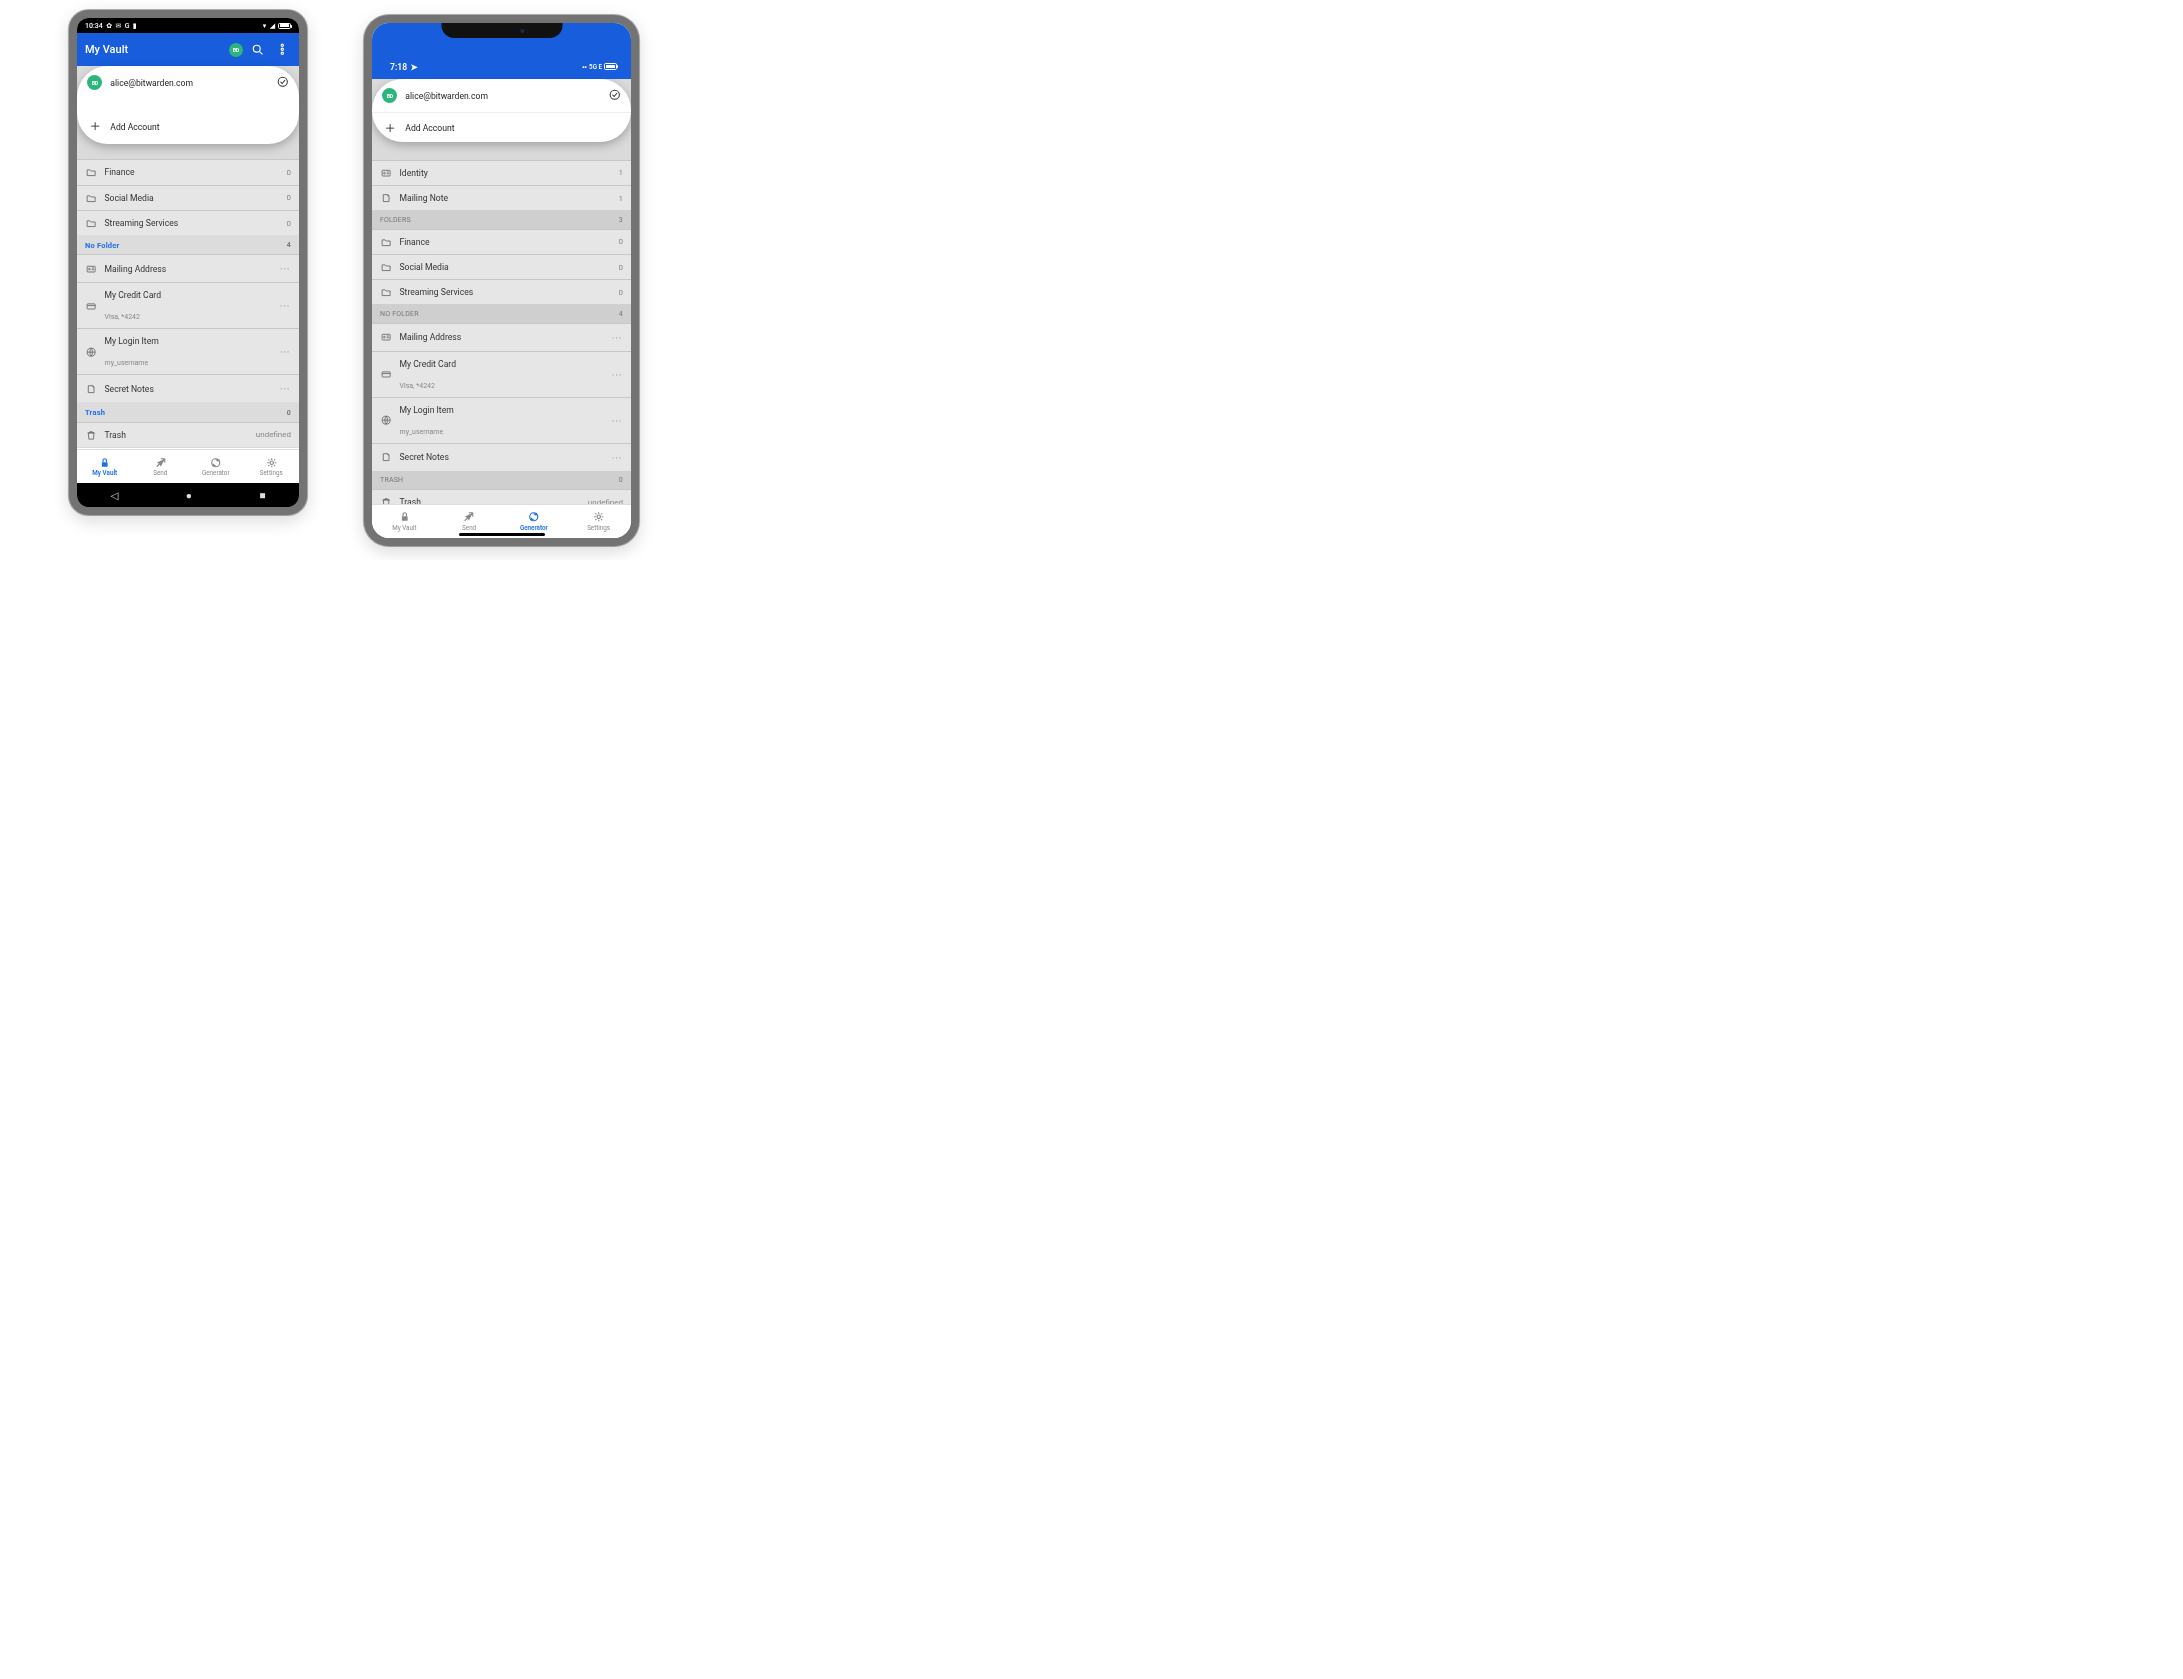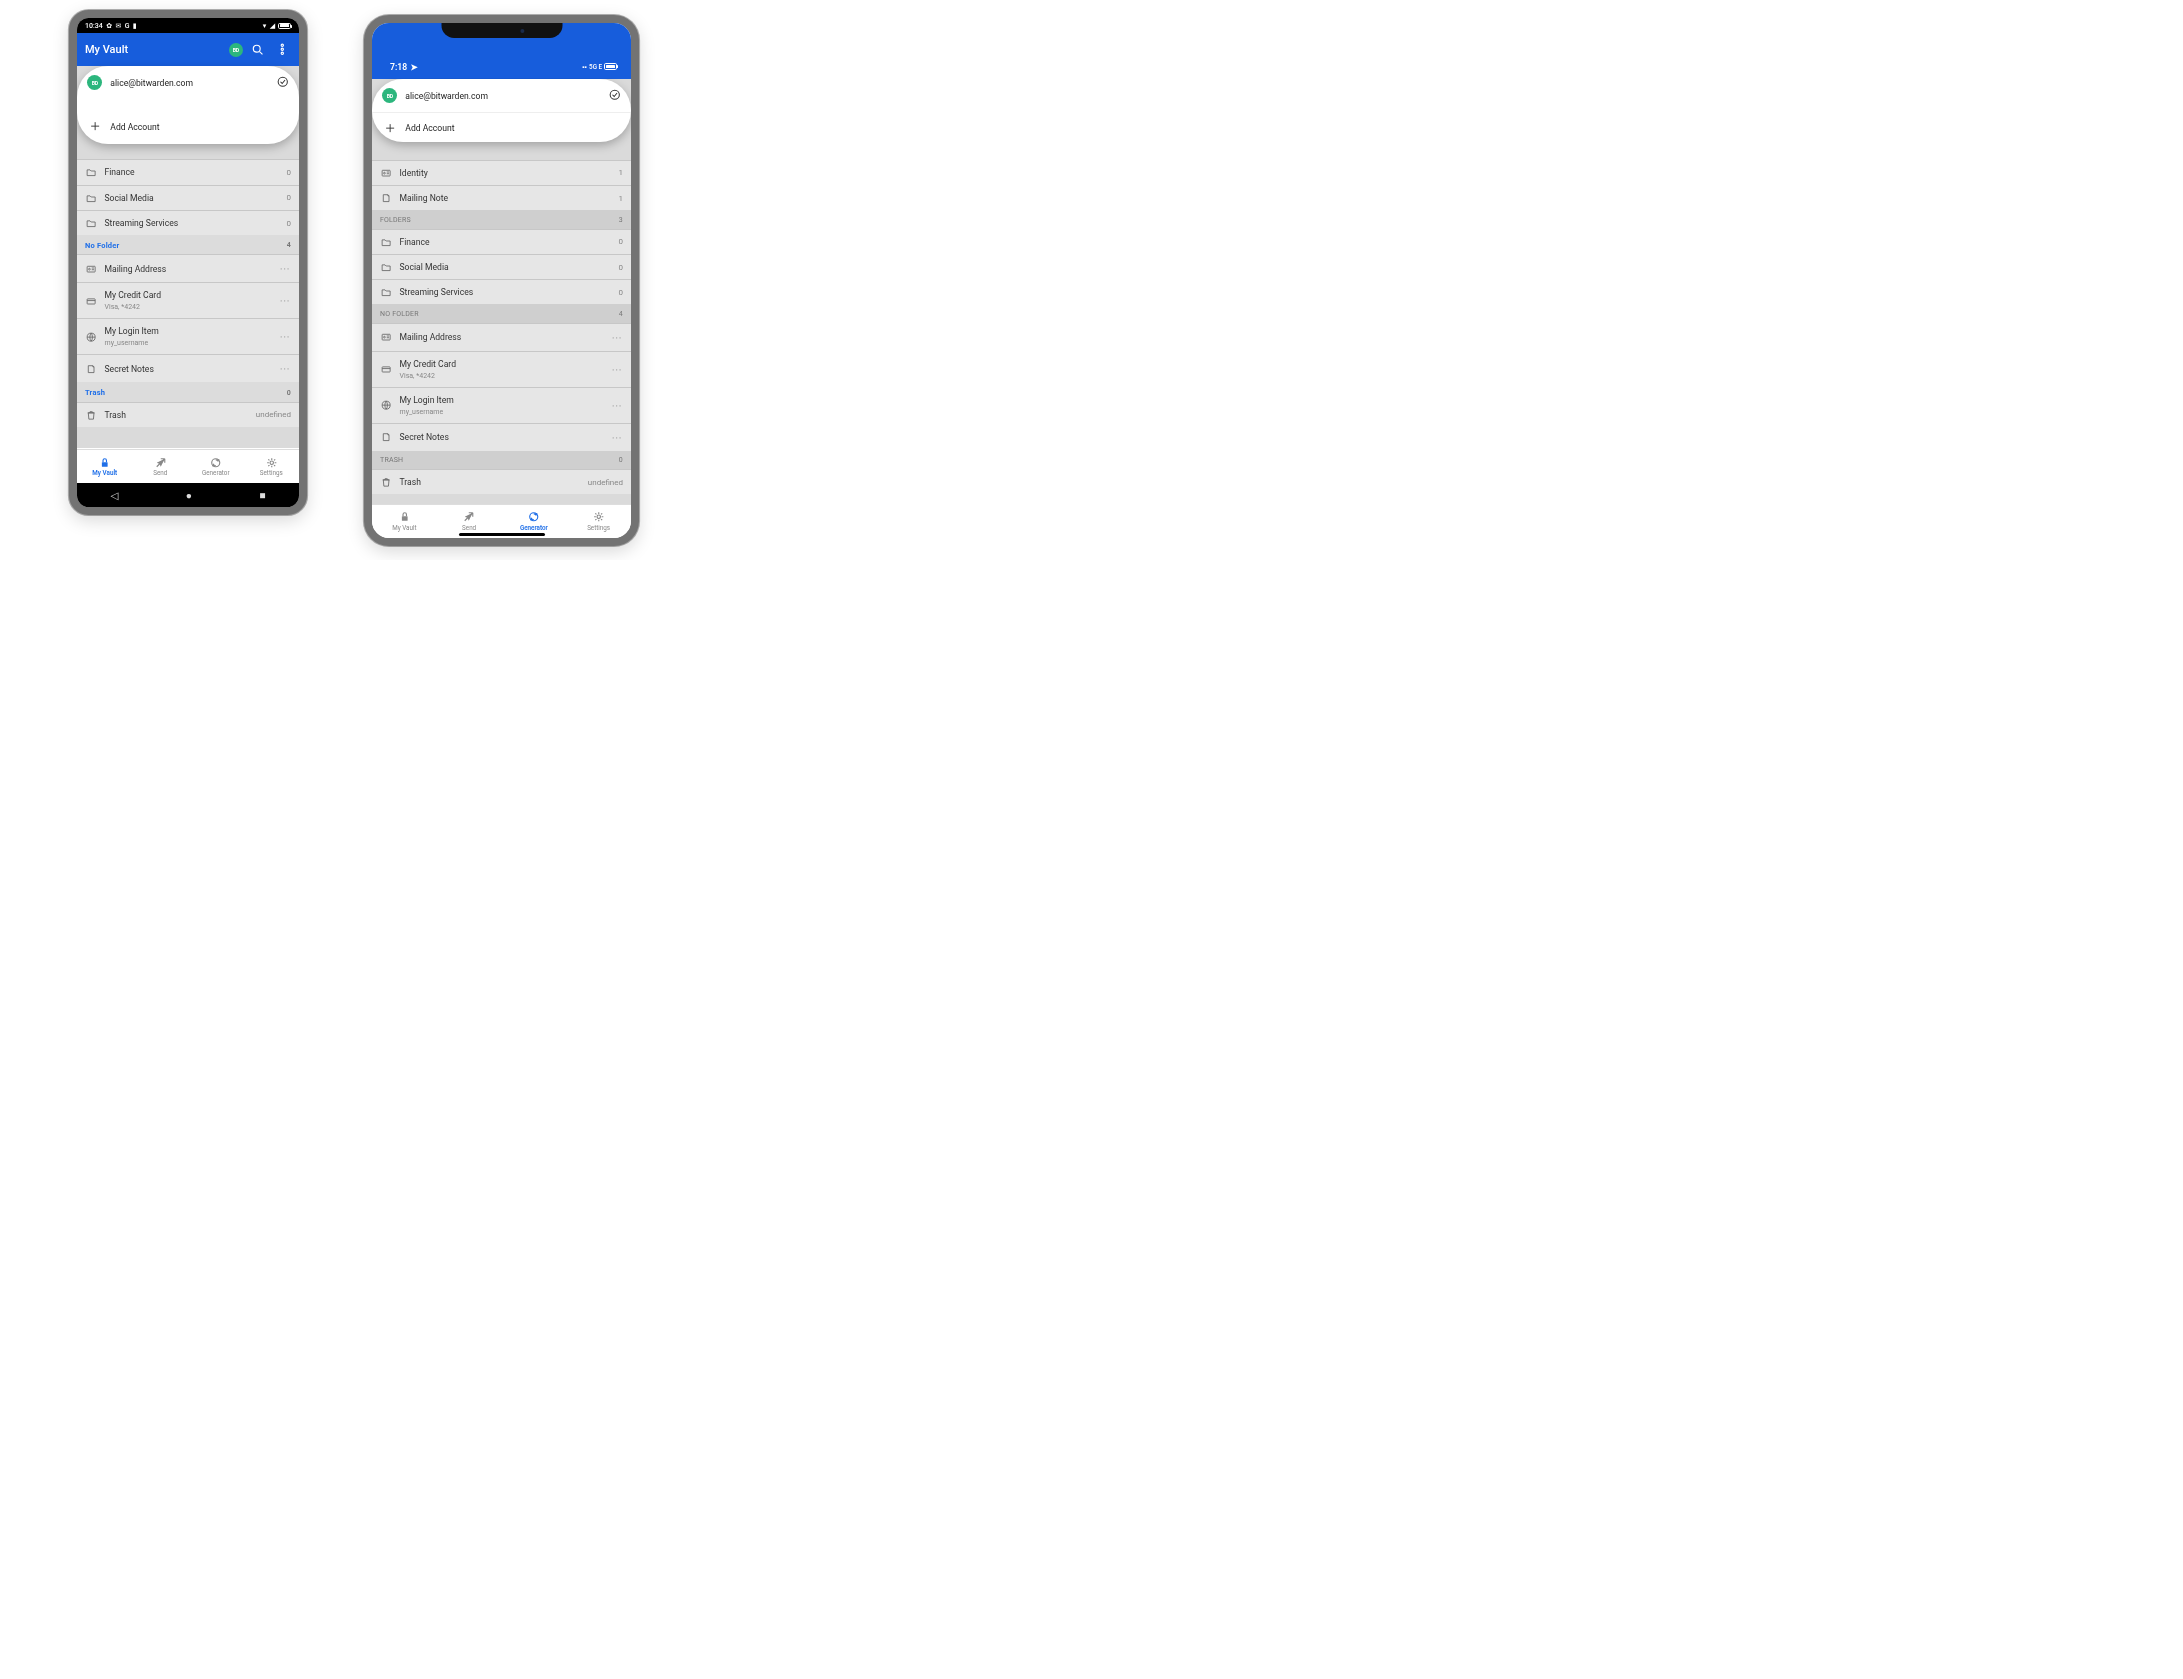--- a/index.html
+++ b/index.html
@@ -71,21 +71,21 @@
   .body { position:absolute; inset:0; }
 
   .grouphdr { display:flex; align-items:center; padding:5.7px 8px 4.6px; font-size:7px; color:#777; text-transform:uppercase; letter-spacing:0.2px; background:#CFCFCF;}
   .android .grouphdr { color: var(--heading-blue); font-weight:700; text-transform:none; font-size:7.5px; background:#DCDCDC;}
   .grouphdr .cnt { margin-left:auto; color:#777; font-size:7px;}
   .android .grouphdr .cnt { color:#777;}
 
   .row { display:flex; align-items:center; gap:8px; padding:7px 8px; background: var(--bg2); color:var(--text); font-size:8.6px; border-top:0.6px solid var(--border);}
   .row:first-child{ border-top:none;}
   .row .cnt { margin-left:auto; color:#888; font-size:8px;}
-  .row .sub { display:block; font-size:7px; color:#888; margin-top:3px;}
+  .row .sub { display:block; font-size:7px; color:#888; margin-top:13px;}
   .row .lead { width:11.5px; display:flex; justify-content:center;}
   .row .more { margin-left:auto; color:#aaa; font-size:10.3px; letter-spacing:1.1px;}
   .row .txt { flex:1; min-width:0;}
 
   
   .tabs { position:absolute; left:0; right:0; bottom:0; background:#fff; display:flex; height:34px; border-top:0.6px solid #ddd; z-index:30;}
   .android .tabs { bottom:24px;}
   .tab { flex:1; display:flex; flex-direction:column; align-items:center; justify-content:center; gap:1.1px; color:#888; font-size:6.3px;}
   .tab.active { color: var(--heading-blue); font-weight:600;}
   .tab svg { width:11.5px;height:11.5px; stroke:currentColor; fill:none; stroke-width:2;}

